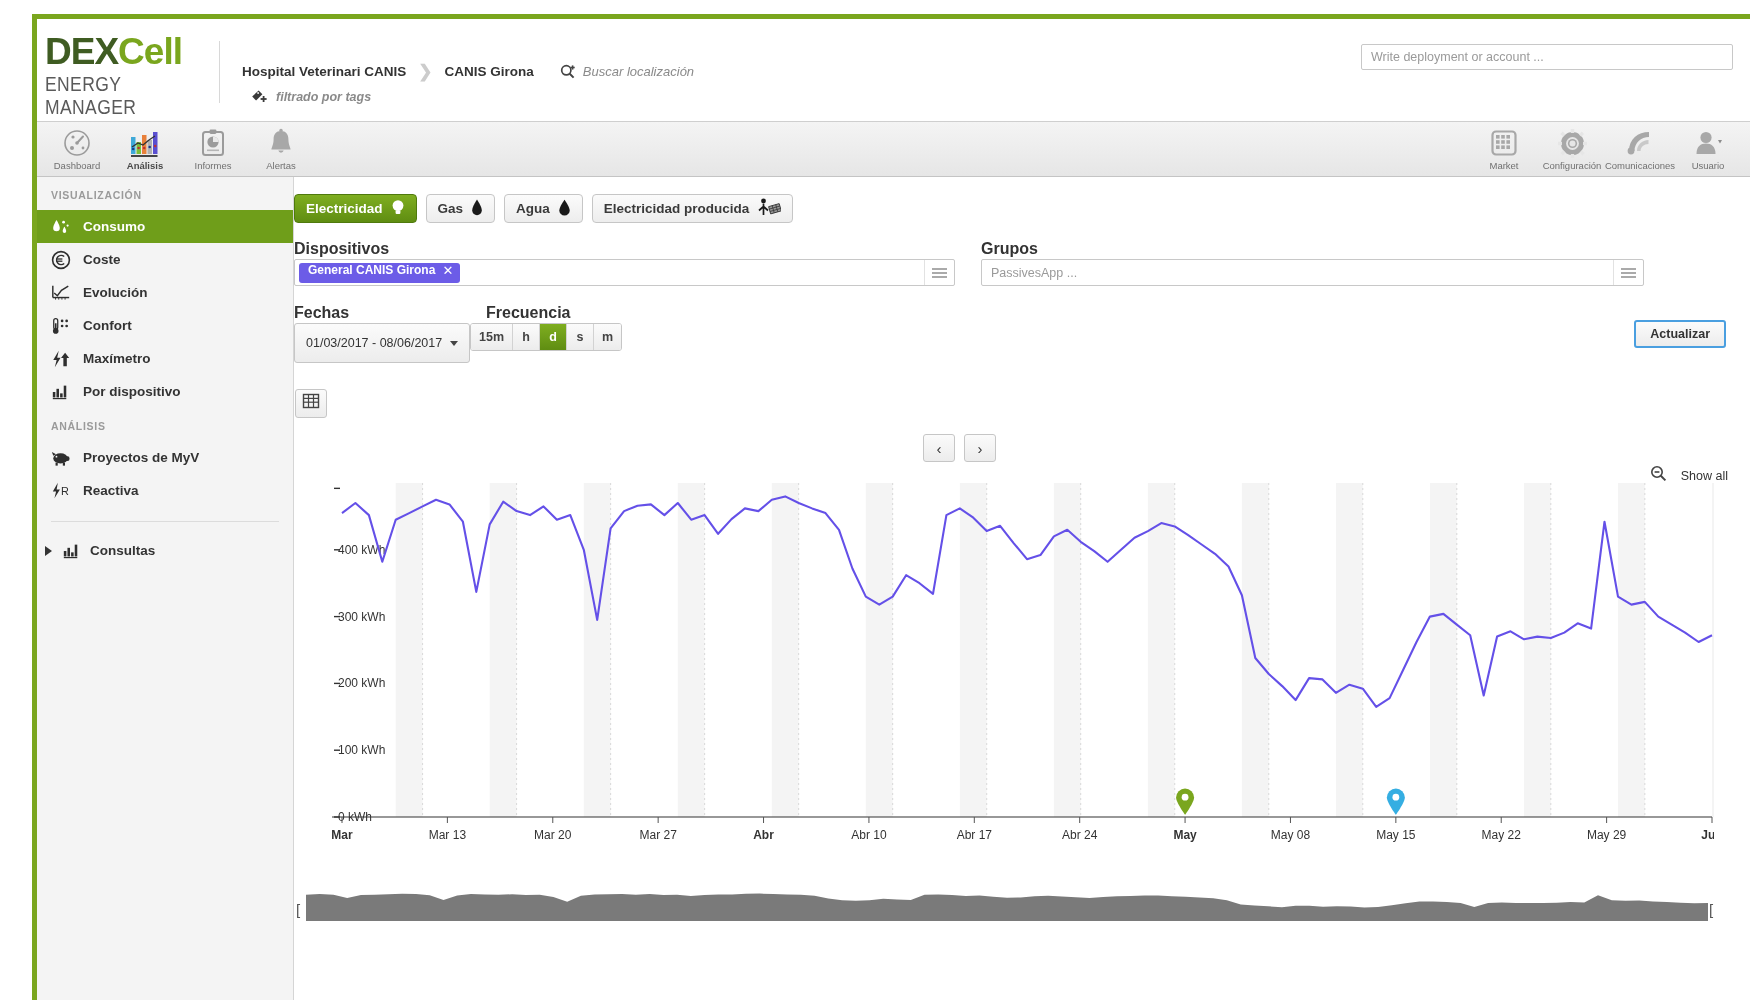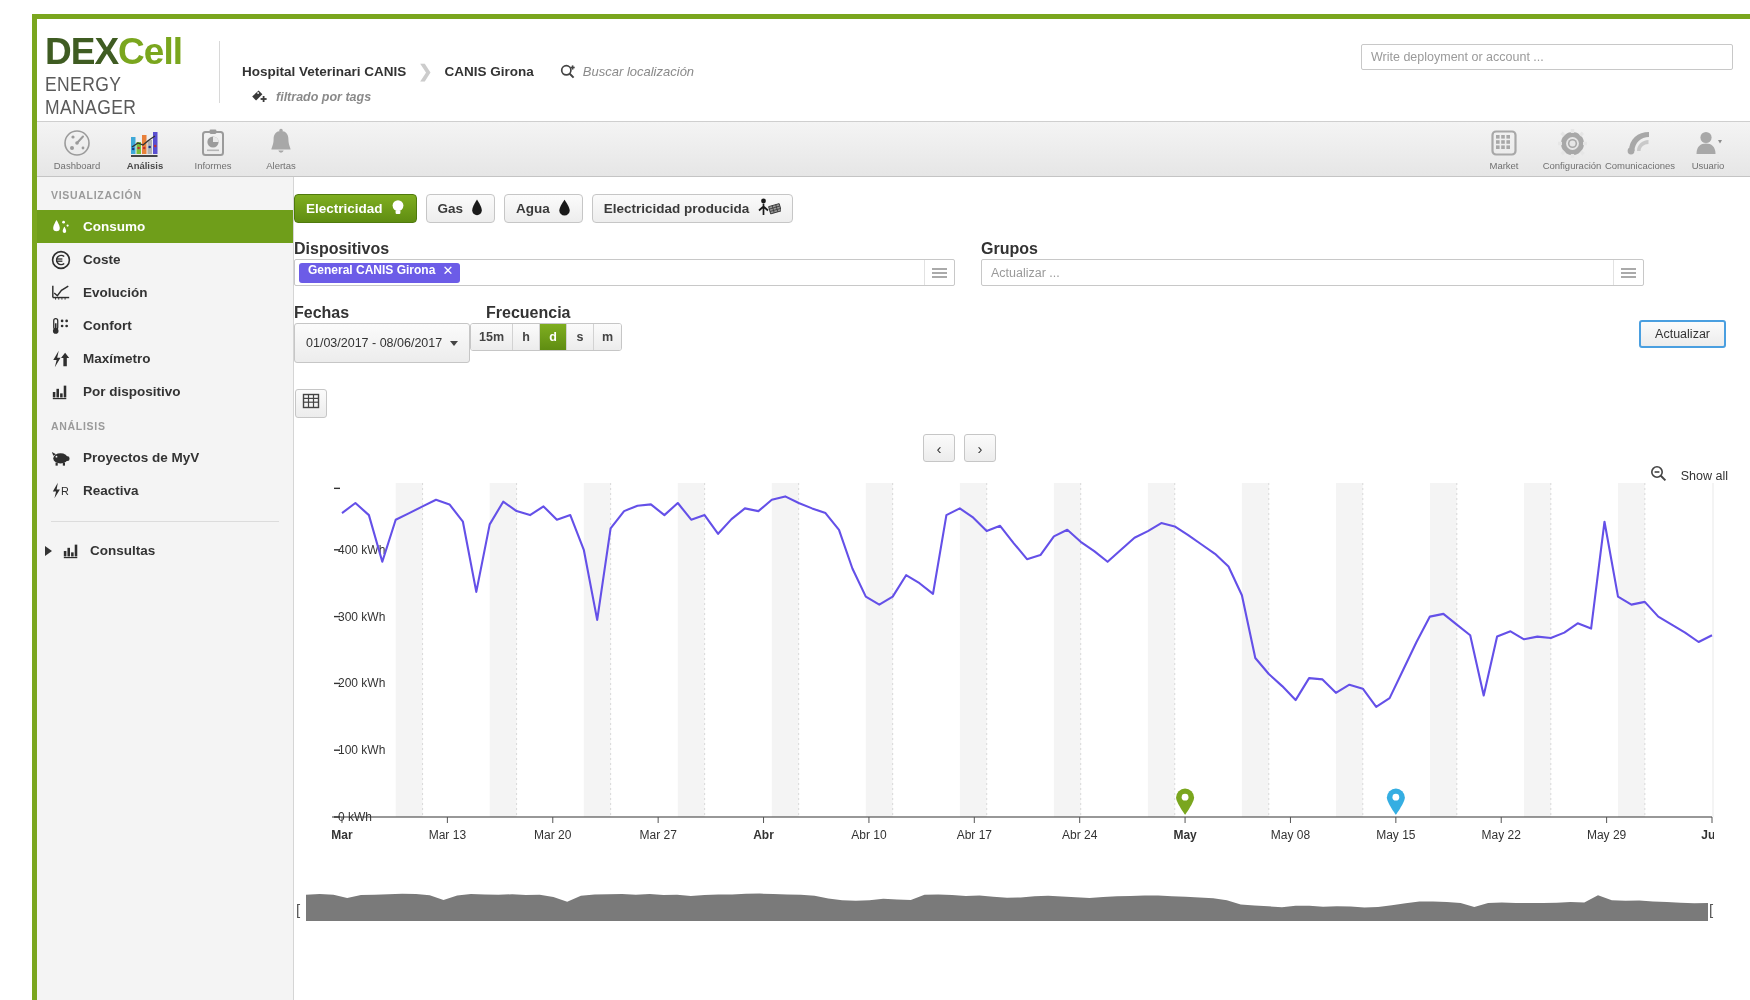--- a/index.html
+++ b/index.html
@@ -226,21 +226,21 @@
   }
   .freq-btn:last-child { border-right: none; }
   .freq-btn.active {
     background: linear-gradient(to bottom,#7fae20 0%,#5f8d12 100%);
     color: #ffffff;
   }
 
   .update-btn {
     position: absolute; height: 28px; padding: 0 14px;
     display: flex; align-items: center; justify-content: center;
-    font-size: 12.5px; font-weight: normal; color: #333;
+    font-size: 12.5px; font-weight: bold; color: #333;
     background: linear-gradient(to bottom,#fbfbfb 0%,#ececec 100%);
     border: 2px solid #4a9fe0; border-radius: 3px; cursor: pointer;
   }
 
   .grid-btn {
     position: absolute; width: 32px; height: 29px;
     border: 1px solid #c6c6c6; border-radius: 3px;
     background: linear-gradient(to bottom,#fbfbfb 0%,#ececec 100%);
     display: flex; align-items: center; justify-content: center; cursor: pointer;
   }
@@ -640,21 +640,21 @@
         <div class="handle-lines">
             <span></span>
             <span></span>
             <span></span>
           </div>
       </div>
     </div>
 
     <div class="field-label" style="left:687px; top:63px;">Grupos</div>
     <div class="select-box" style="left:687px; top:82px; width:663px;">
-      <div class="ph">Actualizar ...</div>
+      <div class="ph">PassivesApp ...</div>
       <div class="handle">
         <div class="handle-lines">
             <span></span>
             <span></span>
             <span></span>
           </div>
       </div>
     </div>
 
     <div class="field-label" style="left:0px; top:127px;">Fechas</div>

